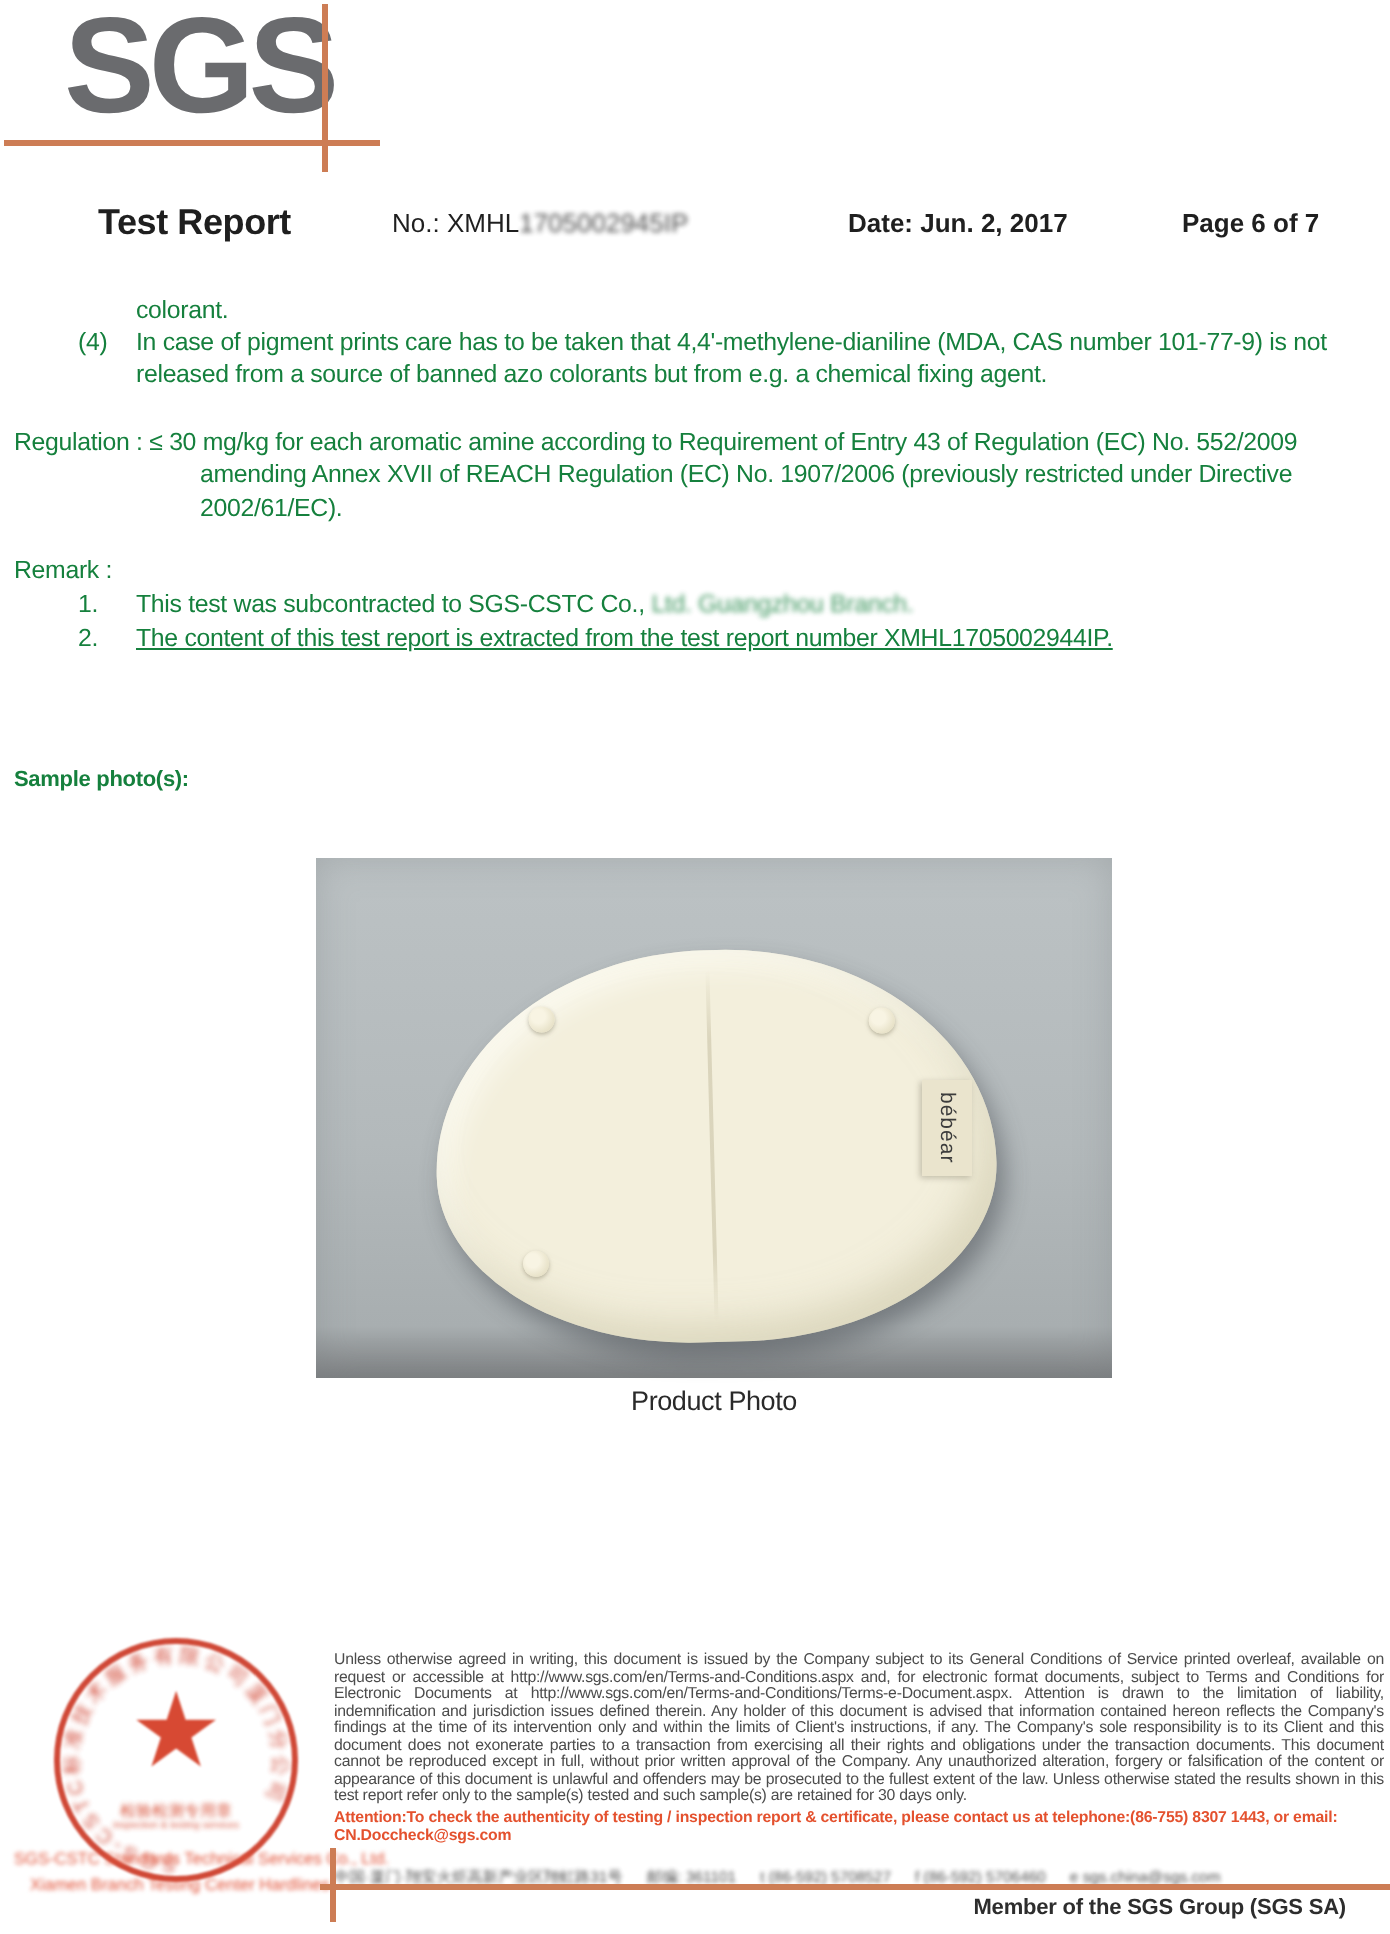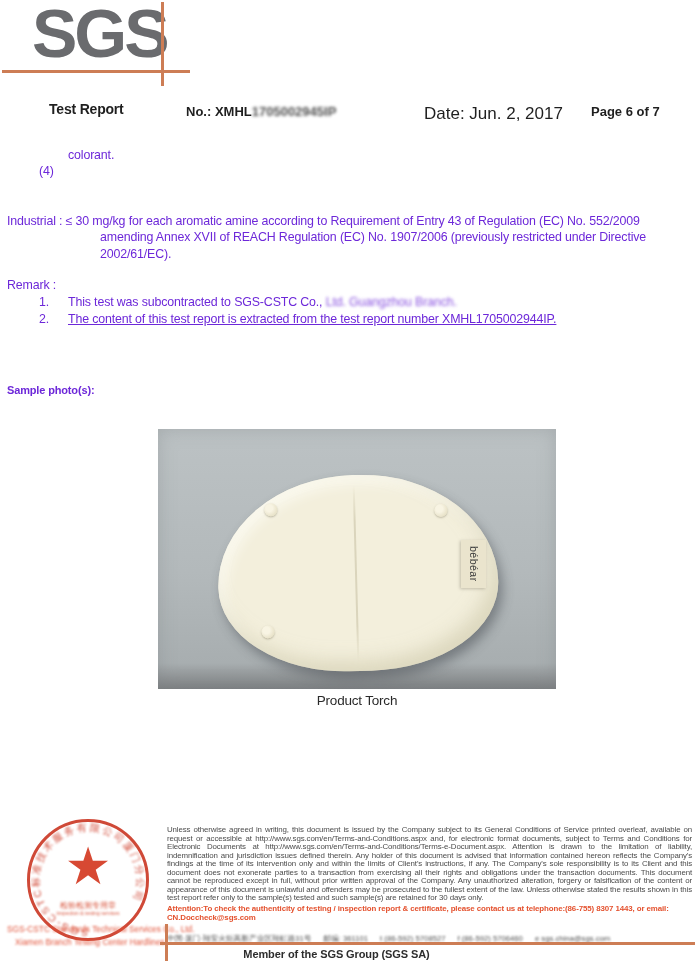--- a/index.html
+++ b/index.html
@@ -10,29 +10,29 @@
   }
   .abs { position:absolute; }
 
   
   .sgs-logo { left:32px; top:-4px; font-size:68px; font-weight:800; color:#6a6b6e;
               letter-spacing:-3px; line-height:74px; filter:blur(.3px); }
   .logo-hline { left:2px; top:70px; width:188px; height:3px; background:#cd7d55; }
   .logo-vline { left:161px; top:2px; width:3px; height:84px; background:#cd7d55; }
 
   
-  .doc-title  { left:49px;  top:101px; font-size:14px; font-weight:bold; letter-spacing:-0.2px; }
-  .report-no  { left:186px; top:104px; font-size:13px; font-weight:bold;text-align:center; }
-  .hdr-date   { left:424px; top:104px; font-size:17px; font-weight:normal; }
+  .doc-title  { left:49px;  top:101px; font-size:18px; font-weight:bold; letter-spacing:-0.2px; }
+  .report-no  { left:196px; top:104px; font-size:13px; font-weight:normal;text-align:center; }
+  .hdr-date   { left:424px; top:104px; font-size:13px; font-weight:bold; }
   .hdr-page   { left:591px; top:104px; font-size:13px; font-weight:bold; }
   .blur-md { filter:blur(1.4px); opacity:.8; }
   .blur-sm { filter:blur(1.0px); opacity:.85; }
 
   
-  .bodytxt { font-size:12.4px; line-height:16.4px; letter-spacing:-0.15px; color:#6d28d9; }
+  .bodytxt { font-size:12.4px; line-height:16.4px; letter-spacing:-0.15px; color:#15803d; }
   .colorant   { left:68px; top:147px; }
   .item4-num  { left:39px; top:163px; }
   .item4-text { left:68px; top:163px; width:624px; }
   .req-para   { left:7px;  top:213px; width:688px; padding-left:93px; text-indent:-93px; box-sizing:border-box; }
   .remark-label { left:7px;  top:277px; }
   .rm1-num  { left:39px; top:294px; }
   .rm1-text { left:68px; top:294px; }
   .rm2-num  { left:39px; top:311px; }
   .rm2-text { left:68px; top:311px;text-decoration:underline; }
   .sample-label { left:7px; top:382px; font-weight:bold; font-size:11px; }
@@ -79,61 +79,62 @@
   .legal { left:167px; top:826px; width:525px; font-size:7.9px; line-height:8.5px;
            text-align:justify; color:#4c4c4c; letter-spacing:-0.12px; filter:blur(.2px); }
   .attention { left:167px; top:905px; width:525px; font-size:7.9px; line-height:8.9px;
            color:#e4512e; font-weight:bold; letter-spacing:-0.1px; }
   .addr1 { left:167px; top:922.5px; width:526px; font-size:7.4px; color:#2f2f2f;
            display:flex; gap:9px; white-space:nowrap; align-items:baseline; }
   .addr2 { left:167px; top:933.5px; width:526px; font-size:7.7px; color:#2f2f2f;
            display:flex; gap:12px; white-space:nowrap; align-items:baseline; }
   .orange-hr    { left:160px; top:942px; width:535px; height:2.5px; background:#cd7d55; }
   .orange-vtick { left:165px; top:924px; width:2.5px; height:37px; background:#cd7d55; }
-  .member { left:0; top:948px; width:673px; text-align:center; font-size:11px;
+  .member { left:0; top:948px; width:673px; text-align:right; font-size:11px;
            color:#2d2d2d; font-weight:600; letter-spacing:-0.1px; }
 </style>
 </head>
 <body>
 
 <div class="page">
 
   <div class="abs sgs-logo">SGS</div>
   <div class="abs logo-hline"></div>
   <div class="abs logo-vline"></div>
 
   <div class="abs doc-title">Test Report</div>
   <div class="abs report-no"><span>No.: </span><span>XMHL</span><span class="blur-md">1705002945IP</span></div>
   <div class="abs hdr-date">Date: Jun. 2, 2017</div>
   <div class="abs hdr-page">Page 6 of  7</div>
 
   <div class="abs bodytxt colorant">colorant.</div>
   <div class="abs bodytxt item4-num">(4)</div>
-  <div class="abs bodytxt req-para"><span>Industrial : </span><span>≤ 30 mg/kg for each aromatic amine according to Requirement of Entry 43 of Regulation (EC) No. 552/2009 amending Annex XVII of REACH Regulation (EC) No. 1907/2006 (previously restricted under Directive 2002/61/EC).</span></div>
+  <div class="abs bodytxt item4-text">In case of pigment prints care has to be taken that 4,4'-methylene-dianiline (MDA, CAS number 101-77-9) is not released from a source of banned azo colorants but from e.g. a chemical fixing agent.</div>
+  <div class="abs bodytxt req-para"><span>Regulation : </span><span>≤ 30 mg/kg for each aromatic amine according to Requirement of Entry 43 of Regulation (EC) No. 552/2009 amending Annex XVII of REACH Regulation (EC) No. 1907/2006 (previously restricted under Directive 2002/61/EC).</span></div>
 
   <div class="abs bodytxt remark-label">Remark :</div>
   <div class="abs bodytxt rm1-num">1.</div>
   <div class="abs bodytxt rm1-text"><span>This test was subcontracted to SGS-CSTC Co., </span><span class="blur-md">Ltd. Guangzhou Branch.</span></div>
   <div class="abs bodytxt rm2-num">2.</div>
   <div class="abs bodytxt rm2-text">The content of this test report is extracted from the test report number XMHL1705002944IP.</div>
 
   <div class="abs bodytxt sample-label">Sample photo(s):</div>
 
   <div class="abs photo">
     <div class="mask-shape">
       <div class="mask-seam"></div>
       <div class="snap snap-tl"></div>
       <div class="snap snap-tr"></div>
       <div class="snap snap-bl"></div>
     </div>
     <div class="brand-tag">
         <span>bébéar</span>
       </div>
   </div>
-  <div class="abs caption">Product Torch</div>
+  <div class="abs caption">Product Photo</div>
 
   <div class="abs stamp">
     <div class="stamp-circle"></div>
     <svg width="128" height="128" viewBox="0 0 128 128">
       <defs>
           <path id="ringPath" d="M 64,113 A 49,49 0 1 1 64.1,113"></path>
         </defs>
       <text class="ring-text"><textPath href="#ringPath">SGS-CSTC标准技术服务有限公司厦门分公司</textPath></text>
     </svg>
     <div class="stamp-star">★</div>

